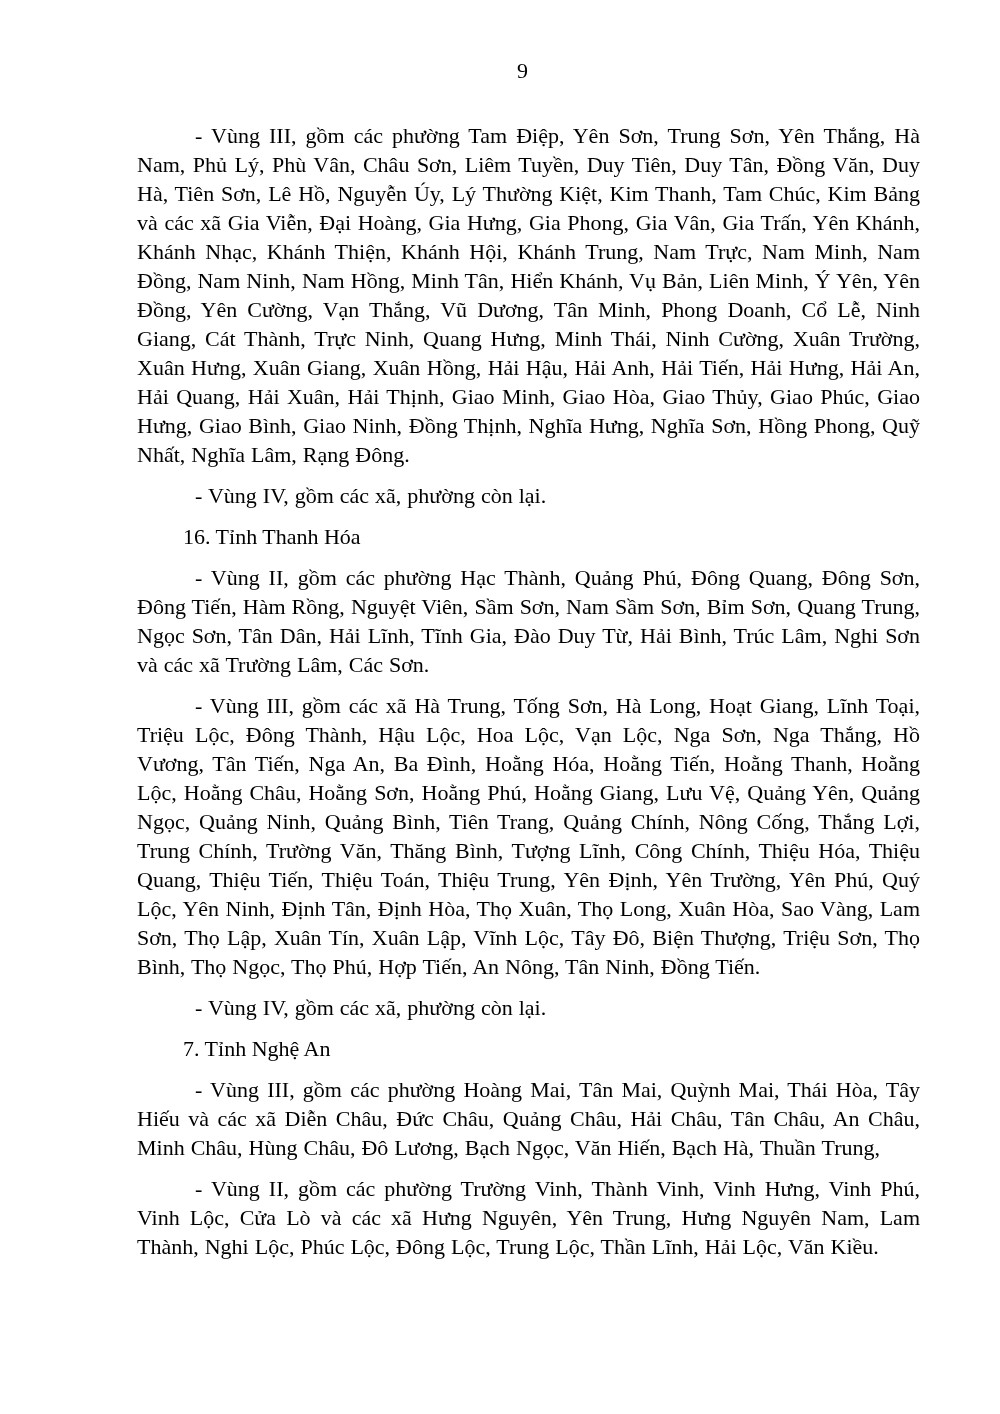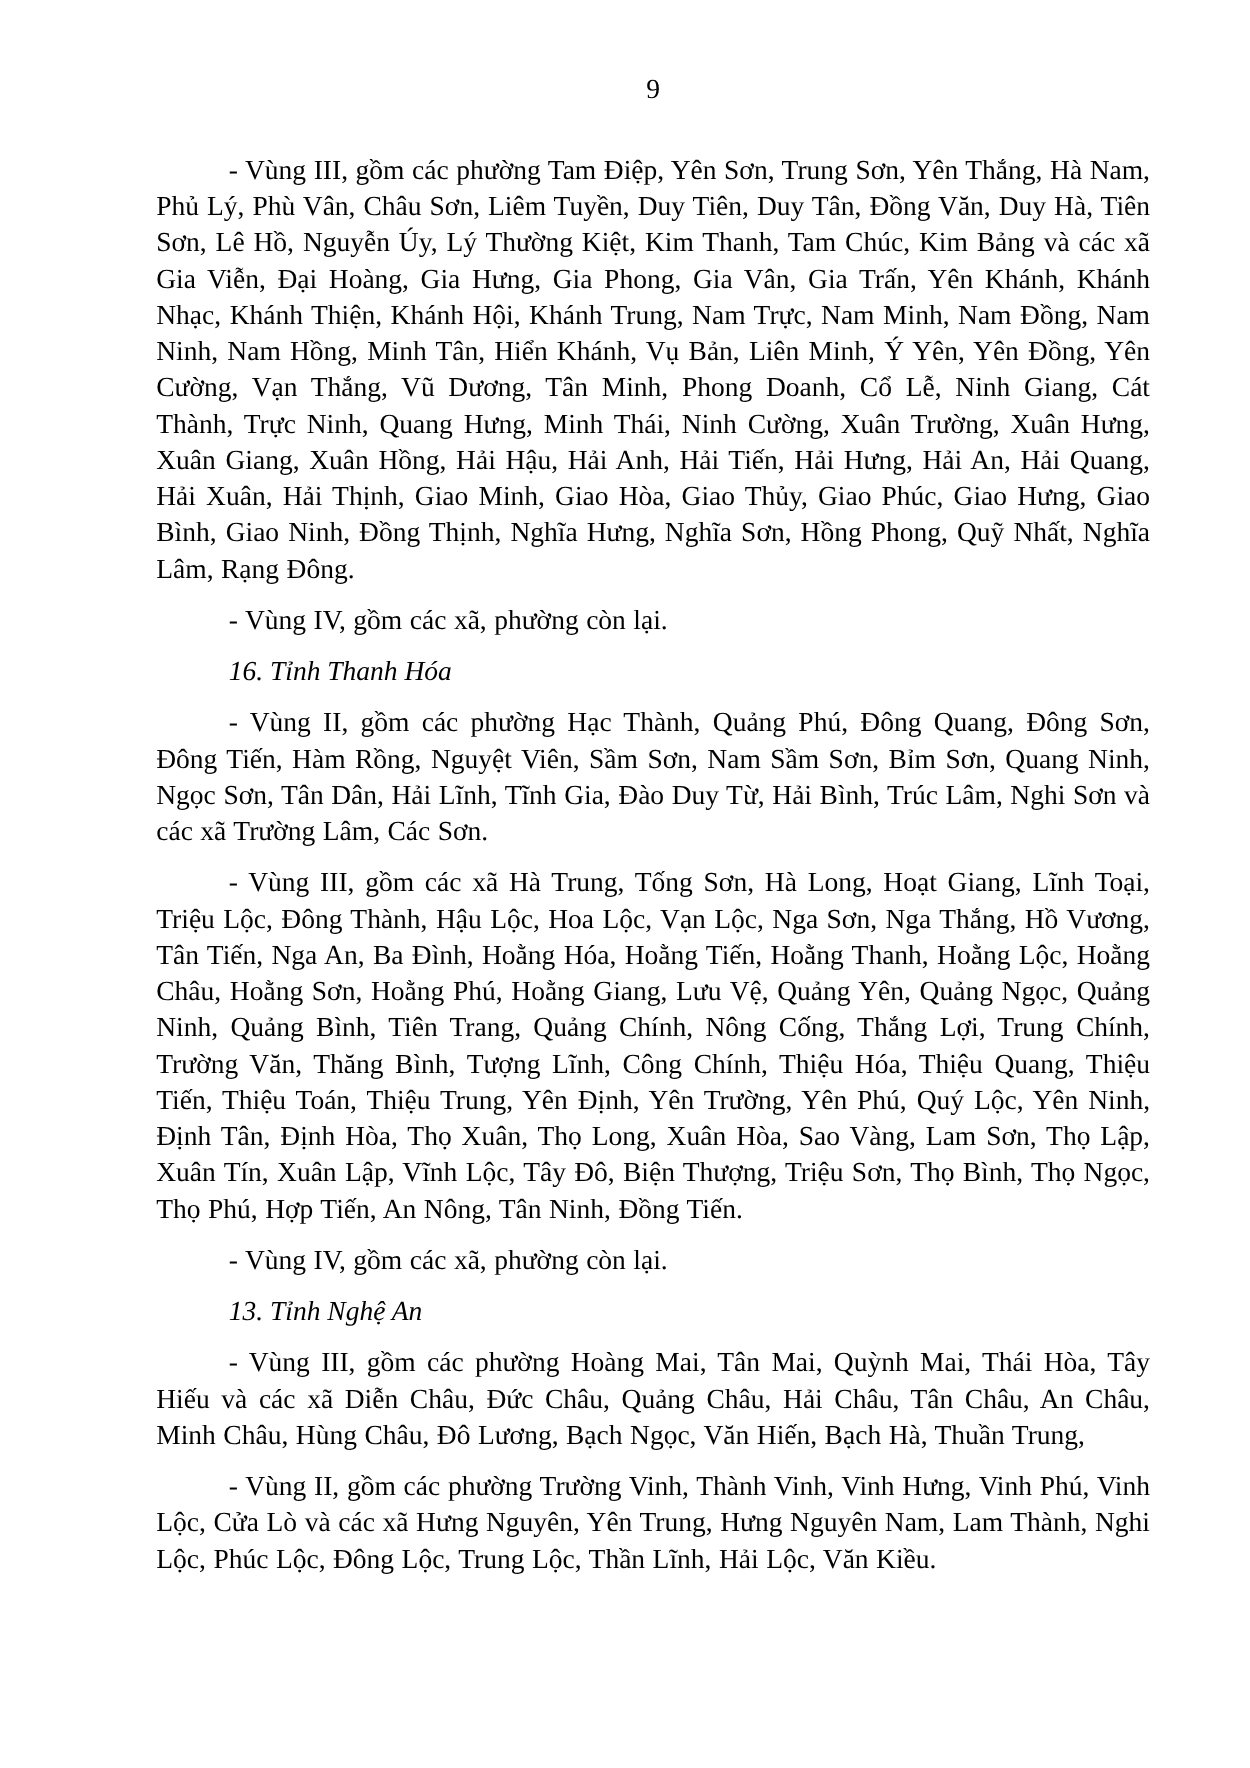--- a/index.html
+++ b/index.html
@@ -21,45 +21,44 @@
     height: 1414px;
     padding: 56px 80px 0 125px; 
     background: #ffffff;
   }
   .page-number {
     text-align: center;
     line-height: 29px;
     margin-bottom: 36px;
   }
   .doc-para {
-    margin: 0 0 12px 0;
+    margin: 0 0 12px 12px;
     text-align: justify;
     text-justify: inter-word;
     text-indent: 58px;
     line-height: 29px;
     word-spacing: 0.5px;
   }
   .doc-heading {
     margin: 0 0 12px 0;
     text-indent: 58px;
     line-height: 29px;
     font-weight: normal;
     font-size: 22px;
-    font-style: italic;
   }
 </style>
 </head>
 <body>
 
 <div class="page">
   <div class="page-number">9</div>
   <main>
       <p class="doc-para">- Vùng III, gồm các phường Tam Điệp, Yên Sơn, Trung Sơn, Yên Thắng, Hà Nam, Phủ Lý, Phù Vân, Châu Sơn, Liêm Tuyền, Duy Tiên, Duy Tân, Đồng Văn, Duy Hà, Tiên Sơn, Lê Hồ, Nguyễn Úy, Lý Thường Kiệt, Kim Thanh, Tam Chúc, Kim Bảng và các xã Gia Viễn, Đại Hoàng, Gia Hưng, Gia Phong, Gia Vân, Gia Trấn, Yên Khánh, Khánh Nhạc, Khánh Thiện, Khánh Hội, Khánh Trung, Nam Trực, Nam Minh, Nam Đồng, Nam Ninh, Nam Hồng, Minh Tân, Hiển Khánh, Vụ Bản, Liên Minh, Ý Yên, Yên Đồng, Yên Cường, Vạn Thắng, Vũ Dương, Tân Minh, Phong Doanh, Cổ Lễ, Ninh Giang, Cát Thành, Trực Ninh, Quang Hưng, Minh Thái, Ninh Cường, Xuân Trường, Xuân Hưng, Xuân Giang, Xuân Hồng, Hải Hậu, Hải Anh, Hải Tiến, Hải Hưng, Hải An, Hải Quang, Hải Xuân, Hải Thịnh, Giao Minh, Giao Hòa, Giao Thủy, Giao Phúc, Giao Hưng, Giao Bình, Giao Ninh, Đồng Thịnh, Nghĩa Hưng, Nghĩa Sơn, Hồng Phong, Quỹ Nhất, Nghĩa Lâm, Rạng Đông.</p>
       <p class="doc-para">- Vùng IV, gồm các xã, phường còn lại.</p>
       <p class="doc-heading">16. Tỉnh Thanh Hóa</p>
-      <p class="doc-para">- Vùng II, gồm các phường Hạc Thành, Quảng Phú, Đông Quang, Đông Sơn, Đông Tiến, Hàm Rồng, Nguyệt Viên, Sầm Sơn, Nam Sầm Sơn, Bỉm Sơn, Quang Ninh, Ngọc Sơn, Tân Dân, Hải Lĩnh, Tĩnh Gia, Đào Duy Từ, Hải Bình, Trúc Lâm, Nghi Sơn và các xã Trường Lâm, Các Sơn.</p>
+      <p class="doc-para">- Vùng II, gồm các phường Hạc Thành, Quảng Phú, Đông Quang, Đông Sơn, Đông Tiến, Hàm Rồng, Nguyệt Viên, Sầm Sơn, Nam Sầm Sơn, Bỉm Sơn, Quang Trung, Ngọc Sơn, Tân Dân, Hải Lĩnh, Tĩnh Gia, Đào Duy Từ, Hải Bình, Trúc Lâm, Nghi Sơn và các xã Trường Lâm, Các Sơn.</p>
       <p class="doc-para">- Vùng III, gồm các xã Hà Trung, Tống Sơn, Hà Long, Hoạt Giang, Lĩnh Toại, Triệu Lộc, Đông Thành, Hậu Lộc, Hoa Lộc, Vạn Lộc, Nga Sơn, Nga Thắng, Hồ Vương, Tân Tiến, Nga An, Ba Đình, Hoằng Hóa, Hoằng Tiến, Hoằng Thanh, Hoằng Lộc, Hoằng Châu, Hoằng Sơn, Hoằng Phú, Hoằng Giang, Lưu Vệ, Quảng Yên, Quảng Ngọc, Quảng Ninh, Quảng Bình, Tiên Trang, Quảng Chính, Nông Cống, Thắng Lợi, Trung Chính, Trường Văn, Thăng Bình, Tượng Lĩnh, Công Chính, Thiệu Hóa, Thiệu Quang, Thiệu Tiến, Thiệu Toán, Thiệu Trung, Yên Định, Yên Trường, Yên Phú, Quý Lộc, Yên Ninh, Định Tân, Định Hòa, Thọ Xuân, Thọ Long, Xuân Hòa, Sao Vàng, Lam Sơn, Thọ Lập, Xuân Tín, Xuân Lập, Vĩnh Lộc, Tây Đô, Biện Thượng, Triệu Sơn, Thọ Bình, Thọ Ngọc, Thọ Phú, Hợp Tiến, An Nông, Tân Ninh, Đồng Tiến.</p>
       <p class="doc-para">- Vùng IV, gồm các xã, phường còn lại.</p>
-      <p class="doc-heading">13. Tỉnh Nghệ An</p>
+      <p class="doc-heading">7. Tỉnh Nghệ An</p>
       <p class="doc-para">- Vùng III, gồm các phường Hoàng Mai, Tân Mai, Quỳnh Mai, Thái Hòa, Tây Hiếu và các xã Diễn Châu, Đức Châu, Quảng Châu, Hải Châu, Tân Châu, An Châu, Minh Châu, Hùng Châu, Đô Lương, Bạch Ngọc, Văn Hiến, Bạch Hà, Thuần Trung,</p>
       <p class="doc-para">- Vùng II, gồm các phường Trường Vinh, Thành Vinh, Vinh Hưng, Vinh Phú, Vinh Lộc, Cửa Lò và các xã Hưng Nguyên, Yên Trung, Hưng Nguyên Nam, Lam Thành, Nghi Lộc, Phúc Lộc, Đông Lộc, Trung Lộc, Thần Lĩnh, Hải Lộc, Văn Kiều.</p>
     </main>
 </div>
 
 </body></html>

